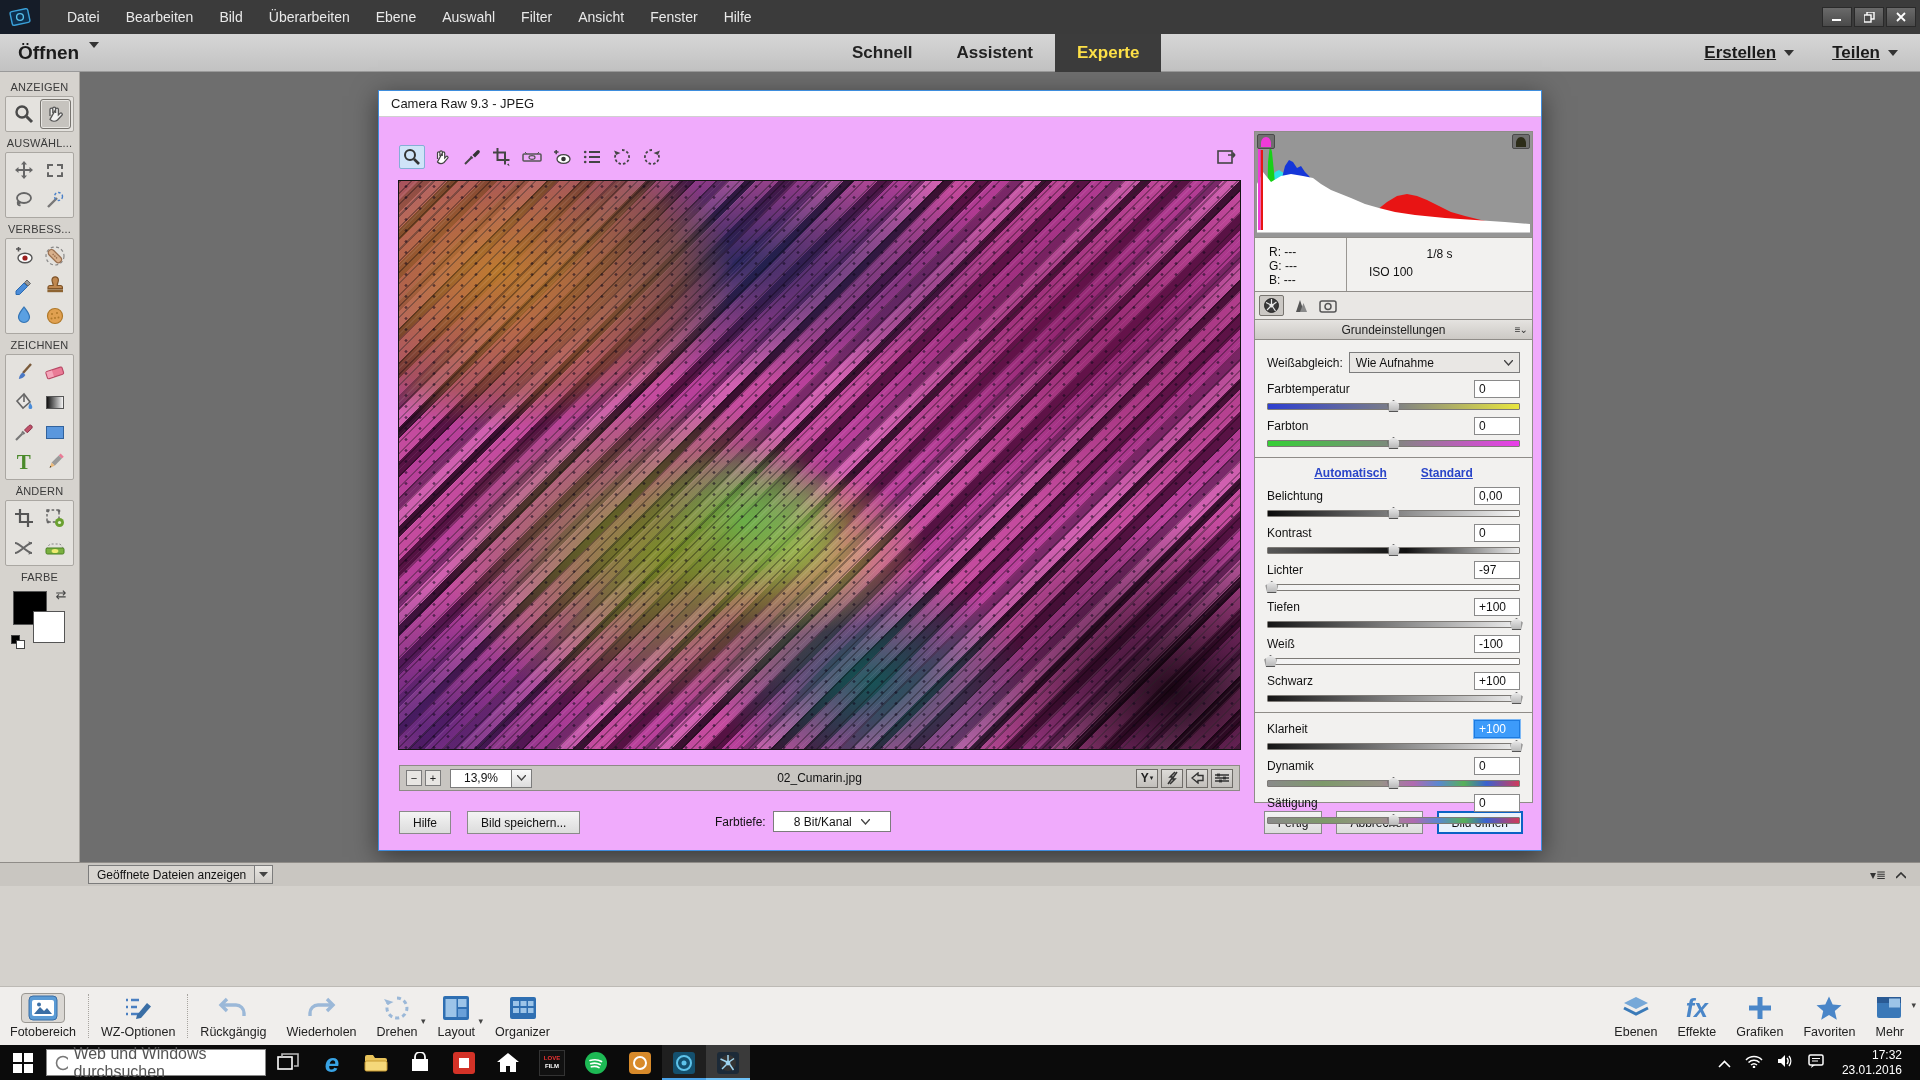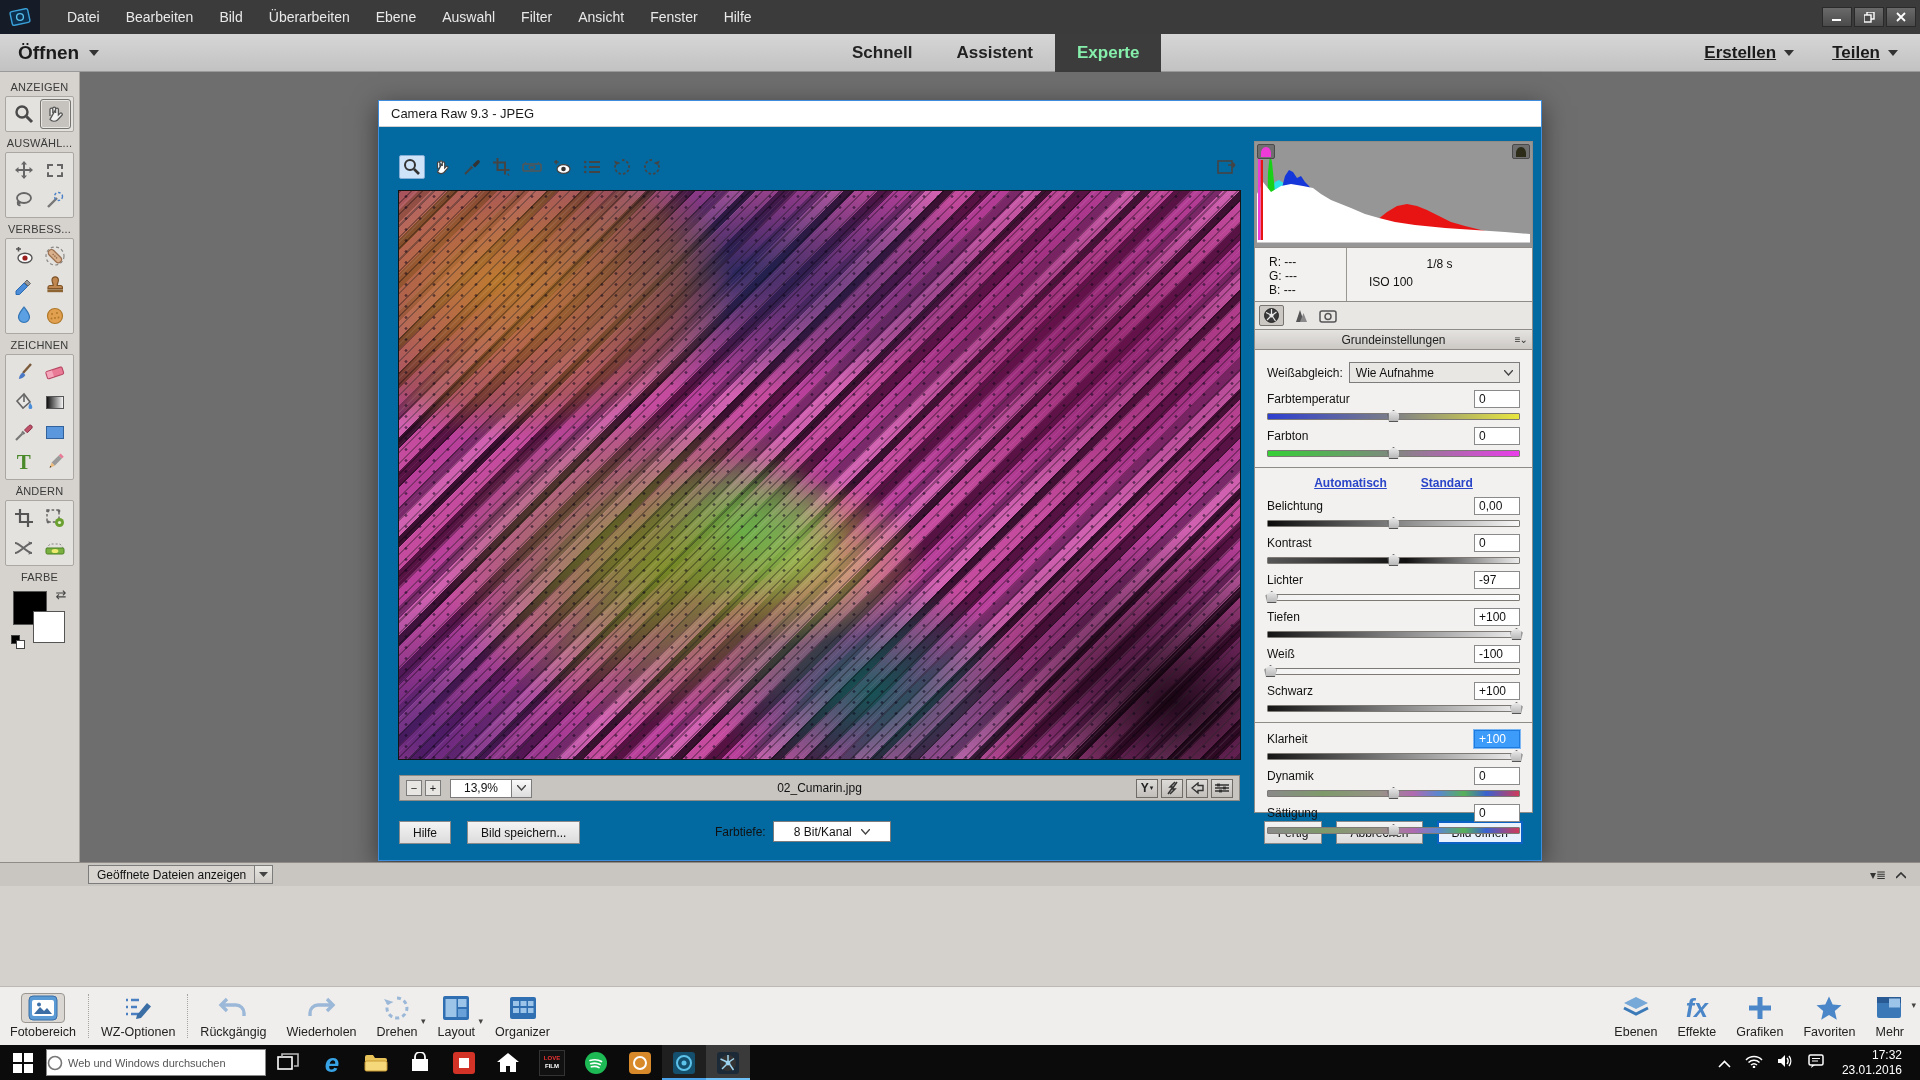--- a/index.html
+++ b/index.html
@@ -10,45 +10,45 @@
   .menubar { position:absolute; top:0; left:0; width:1920px; height:34px; background:#3b3b3b; display:flex; align-items:center; }
   .pse-logo { width:40px; height:34px; background:#151c28; display:flex; align-items:center; justify-content:center; }
   .pse-logo svg { display:block; }
   .menu-items { display:flex; margin-left:14px; }
   .menu-item { color:#e9e9e9; font-size:14px; padding:8px 13px; cursor:default; }
   .win-controls { margin-left:auto; display:flex; gap:2px; margin-right:4px; }
   .win-btn { width:30px; height:20px; background:linear-gradient(#6a6a6a,#4a4a4a); border:1px solid #2a2a2a; color:#f0f0f0; font-size:12px; display:flex; align-items:center; justify-content:center; }
 
   
   .optionsbar { position:absolute; top:34px; left:0; width:1920px; height:38px; background:linear-gradient(#d6d6d6,#c2c2c2); display:flex; align-items:center; border-bottom:1px solid #9a9a9a; }
-  .open-group { display:flex; align-items:center; gap:10px; margin-left:18px; font-size:19px; font-weight:bold; color:#1b1b1b; }
+  .open-group { display:flex; align-items:flex-start; gap:10px; margin-left:18px; font-size:19px; font-weight:bold; color:#1b1b1b; }
   .caret-down { width:0; height:0; border-left:5px solid transparent; border-right:5px solid transparent; border-top:6px solid #333; display:inline-block; }
   .mode-tabs { position:absolute; left:830px; top:0; height:38px; display:flex; }
   .mode-tab { height:38px; display:flex; align-items:center; padding:0 22px; font-size:17px; font-weight:bold; color:#222; }
-  .mode-tab.active { background:#3c3c3c; color:#86efac; }
+  .mode-tab.active { background:#3c3c3c; color:#fde047; }
   .right-menus { margin-left:auto; margin-right:22px; display:flex; gap:38px; font-size:17px; font-weight:bold; color:#1b1b1b;text-decoration:underline; }
   .right-menus .rm { display:flex; align-items:center; gap:8px; }
 
   
   .toolbox { position:absolute; top:72px; left:0; width:80px; height:790px; background:#d6d3ce; border-right:1px solid #a8a5a0; padding-top:4px; }
   .tb-label { text-align:center; font-size:11px; color:#3a3a3a; margin:5px 0 3px; letter-spacing:.2px; }
   .tb-grid { margin:0 5px; background:#e4e2de; border:1px solid #aaa7a2; border-radius:2px; display:grid; grid-template-columns:1fr 1fr; padding:2px; }
   .tb-tool { height:30px; display:flex; align-items:center; justify-content:center; border-radius:3px; }
   .tb-tool.selected { background:#c6c3be; border:1px solid #77746f; box-shadow:inset 0 0 0 1px #e8e6e2; }
   .swatch-wrap { position:relative; width:58px; height:56px; margin:6px auto 0; }
   .swatch-fg { position:absolute; left:2px; top:2px; width:34px; height:34px; background:#000; border:1px solid #555; }
   .swatch-bg { position:absolute; left:22px; top:22px; width:32px; height:32px; background:#fff; border:1px solid #555; }
   .swatch-mini { position:absolute; left:0; bottom:-4px; width:14px; height:14px; }
   .swatch-mini .a { position:absolute; left:0; top:0; width:9px; height:9px; background:#000; border:1px solid #444;}
   .swatch-mini .b { position:absolute; left:5px; top:5px; width:9px; height:9px; background:#fff; border:1px solid #444;}
   .swatch-swap { position:absolute; right:2px; top:-2px; font-size:13px; color:#444; }
 
   
   .workspace { position:absolute; top:72px; left:80px; width:1840px; height:790px; background:#6e6e6e; }
-  .dialog { position:absolute; left:298px; top:28px; width:1164px; height:761px; background:#0369a1; border:1px solid #3e8ddd; box-shadow:0 6px 24px rgba(0,0,0,.5); }
+  .dialog { position:absolute; left:298px; top:18px; width:1164px; height:761px; background:#f0abfc; border:1px solid #3e8ddd; box-shadow:0 6px 24px rgba(0,0,0,.5); }
   .dlg-title { height:26px; background:#fff; display:flex; align-items:center; padding-left:12px; font-size:13px; color:#1a1a1a; border-bottom:1px solid #d0d0d0; }
 
   .cr-toolbar { position:absolute; left:20px; top:50px; width:841px; height:32px; display:flex; align-items:center; gap:4px; }
   .cr-tool { width:26px; height:24px; display:flex; align-items:center; justify-content:center; border:1px solid transparent; border-radius:2px; }
   .cr-tool.selected { background:#cfe3f8; border-color:#85aed6; }
   .cr-tool-right { margin-left:auto; }
 
   .preview { position:absolute; left:20px; top:90px; width:841px; height:568px; outline:1px solid #141414;
     background-image:
       radial-gradient(rgba(15,5,25,.55) 1.2px, transparent 1.8px),
@@ -132,21 +132,21 @@
   .at-item { display:flex; flex-direction:column; align-items:center; justify-content:center; gap:2px; padding:3px 10px; font-size:12.5px; color:#222; position:relative; }
   .at-item .ico { height:30px; display:flex; align-items:center; justify-content:center; }
   .at-item.selected .ico { background:#dbd8d4; border:1px solid #9a9792; border-radius:4px; padding:0 6px; }
   .at-sep { width:1px; height:44px; border-left:1px dotted #a8a5a0; margin:0 2px; }
   .at-right { margin-left:auto; display:flex; margin-right:6px; }
   .dd-mini { position:absolute; font-size:9px; color:#444; }
 
   
   .taskbar { position:absolute; top:1045px; left:0; width:1920px; height:35px; background:#0b0b0b; display:flex; align-items:center; }
   .tb-start { width:46px; height:35px; display:flex; align-items:center; justify-content:center; }
-  .tb-search { width:220px; height:27px; background:#fff; display:flex; align-items:center; gap:5px; font-size:11px; color:#555; border:1px solid #888; }
+  .tb-search { width:220px; height:27px; background:#fff; display:flex; align-items:center; gap:5px; padding-left:8px; font-size:16px; color:#555; border:1px solid #888; }
   .tb-app { width:44px; height:35px; display:flex; align-items:center; justify-content:center; }
   .tb-app.running { background:#1f1f1f; box-shadow:inset 0 -2px 0 #4aa3e8; }
   .tb-app.active { background:#3a3a3a; box-shadow:inset 0 -2px 0 #6ec2f7; }
   .tray { margin-left:auto; display:flex; align-items:center; gap:14px; margin-right:18px; color:#fff; }
   .clock { text-align:right; font-size:12px; color:#fff; line-height:15px; margin-left:4px; }
 </style>
 </head>
 <body>
 
 <div class="screen">

